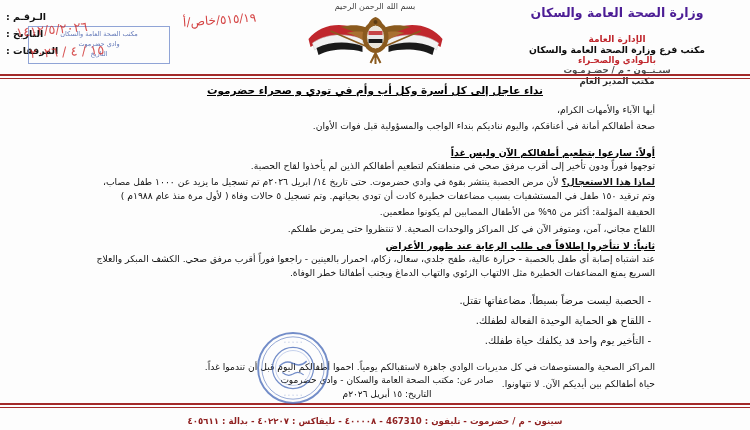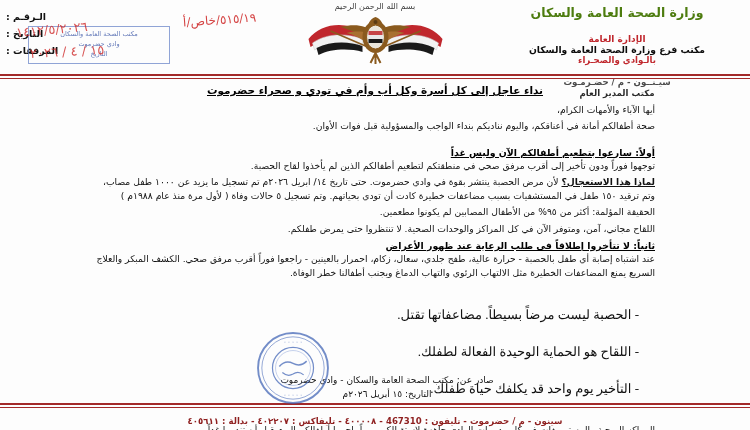--- a/index.html
+++ b/index.html
@@ -35,21 +35,21 @@
     right: 8px;
     top: 6px;
     width: 250px;
     text-align: center;
     direction: rtl;
     line-height: 1.12;
   }
   .ministry-title {
     font-size: 12.5px;
     font-weight: bold;
-    color: #4d7c0f;
+    color: #4c1d95;
     letter-spacing: 0.5px;
     white-space: nowrap;
   }
   .ministry-sub-red {
     font-size: 9px;
     font-weight: bold;
     color: #c0272d;
     letter-spacing: 1px;
     margin-top: 14px;
   }
@@ -65,21 +65,21 @@
     font-weight: bold;
     color: #c0272d;
     letter-spacing: 1.4px;
     margin-top: 1px;
   }
   .ministry-line-grey {
     font-size: 8.6px;
     font-weight: bold;
     color: #4a4a4a;
     letter-spacing: 1.6px;
-    margin-top: 12px;
+    margin-top: 0;
   }
   .ministry-line-dark {
     font-size: 8.6px;
     font-weight: bold;
     color: #2b2b2b;
     letter-spacing: 1.2px;
     margin-top: 1px;
   }
 
   
@@ -220,25 +220,24 @@
   }
   .section-head {
     font-size: 9.4px;
     font-weight: bold;
     margin: 4px 0 1px 0;
     color: #000;
   }
   .section-head u { text-decoration: underline; margin-left: 16px; }
   .emph-u { font-weight: bold; text-decoration: underline; }
   .list-item {
-    font-size: 13px;
+    font-size: 10px;
     line-height: 1.6;
-    margin: 16px;
+    margin: 4px;
     color: #111;
-    font-family: Liberation Serif, serif;
   }
   .spacer { height: 7px; }
 
   
   .round-stamp {
     position: absolute;
     left: 255px;
     top: 330px;
     width: 76px;
     height: 76px;

